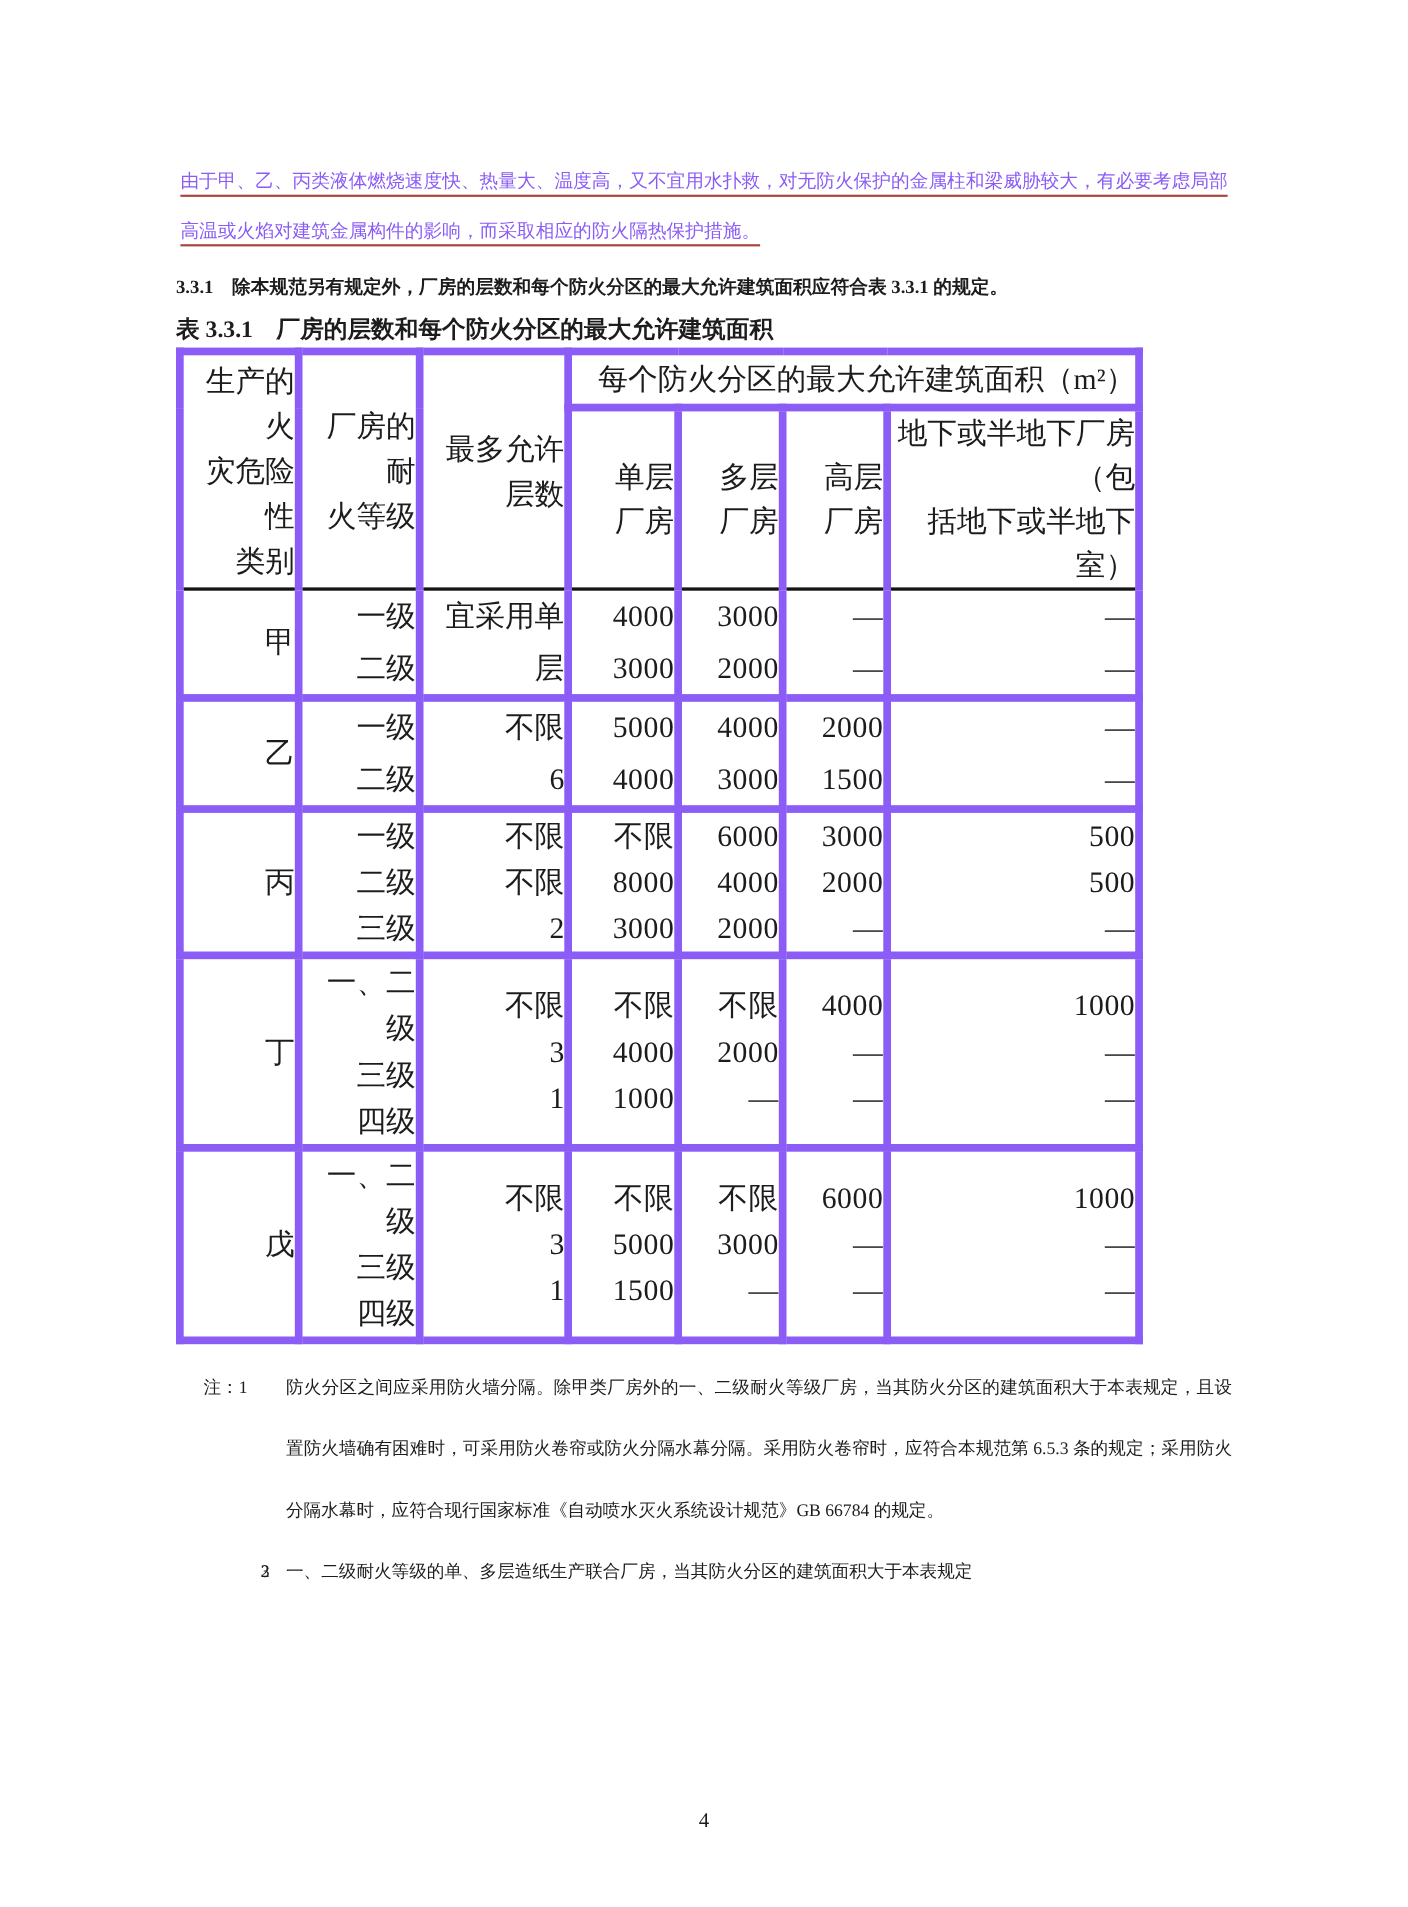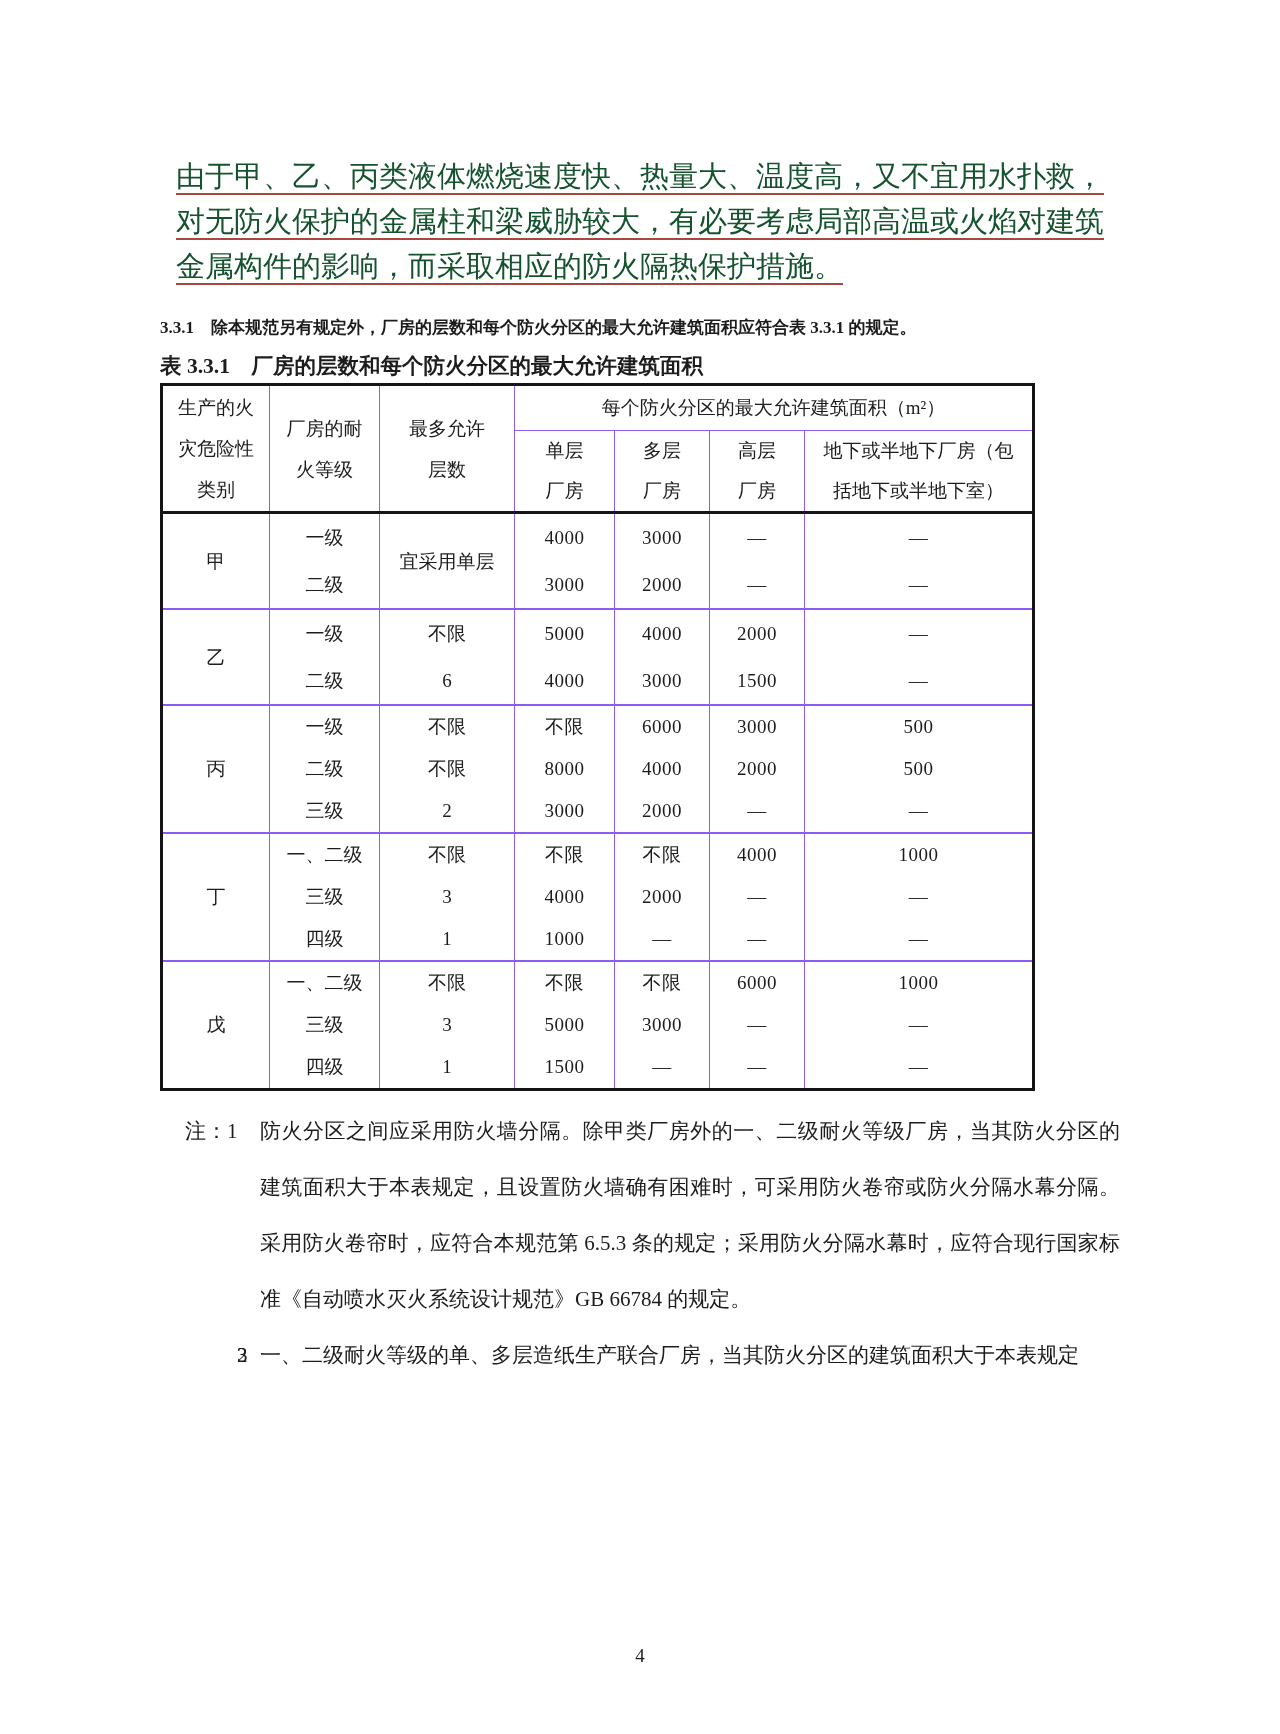--- a/index.html
+++ b/index.html
@@ -19,25 +19,25 @@
   }
   .content {
     position: absolute;
     left: 160px;
     top: 138px;
     width: 960px;
   }
 
   
   .red-para {
-    margin: 16px;
-    font-size: 29px;
+    margin: 4px;
+    font-size: 17px;
     line-height: 45px;
     text-align: justify;
-    color: #14532d;
+    color: #8b5cf6;
     text-decoration: underline;
     text-decoration-color: #a9463f;
     text-decoration-thickness: 1.5px;
     text-underline-offset: 7px;
   }
 
   
   .clause-para {
     margin: 6px 0 0 0;
     font-size: 17px;
@@ -59,43 +59,43 @@
   
   table.spec-table {
     margin-top: 3px;
     width: 872px;
     border-collapse: collapse;
     table-layout: fixed;
     border: 3px solid #141414;
   }
   table.spec-table th,
   table.spec-table td {
-    border: 1px solid #8b5cf6;
-    text-align: center;
+    border: 7px solid #8b5cf6;
+    text-align: right;
     vertical-align: middle;
     white-space: pre-line;
     font-weight: normal;
-    font-size: 19px;
+    font-size: 27px;
     padding: 0;
   }
   table.spec-table thead tr.head-top th { height: 44px; }
   table.spec-table thead tr.head-sub th { height: 80px; line-height: 40px; }
   table.spec-table thead th.span3 { line-height: 41px; }
   table.spec-table thead tr.head-sub th { border-bottom: 3px solid #141414; }
   table.spec-table thead th.span3 { border-bottom: 3px solid #141414; }
   table.spec-table tbody td { border-top-width: 2px; }
   table.spec-table tbody tr.rows-2 td { height: 94px; line-height: 47px; }
   table.spec-table tbody tr.rows-3 td { height: 126px; line-height: 42px; }
   table.spec-table td.num { letter-spacing: 0.5px; }
 
   
   .notes {
     margin-top: 12px;
     width: 960px;
-    font-size: 21px;
+    font-size: 16px;
     line-height: 56px;
   }
   .note {
     position: relative;
     padding-left: 100px;
     text-align: justify;
     margin: 0;
   }
   .note .note-label {
     position: absolute;

